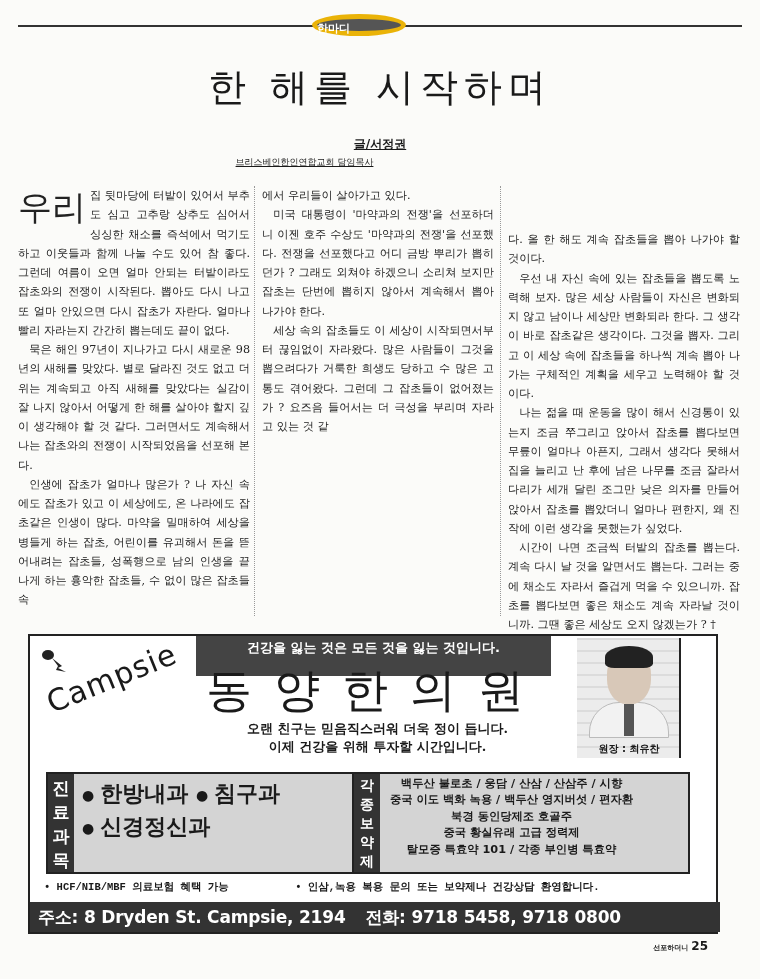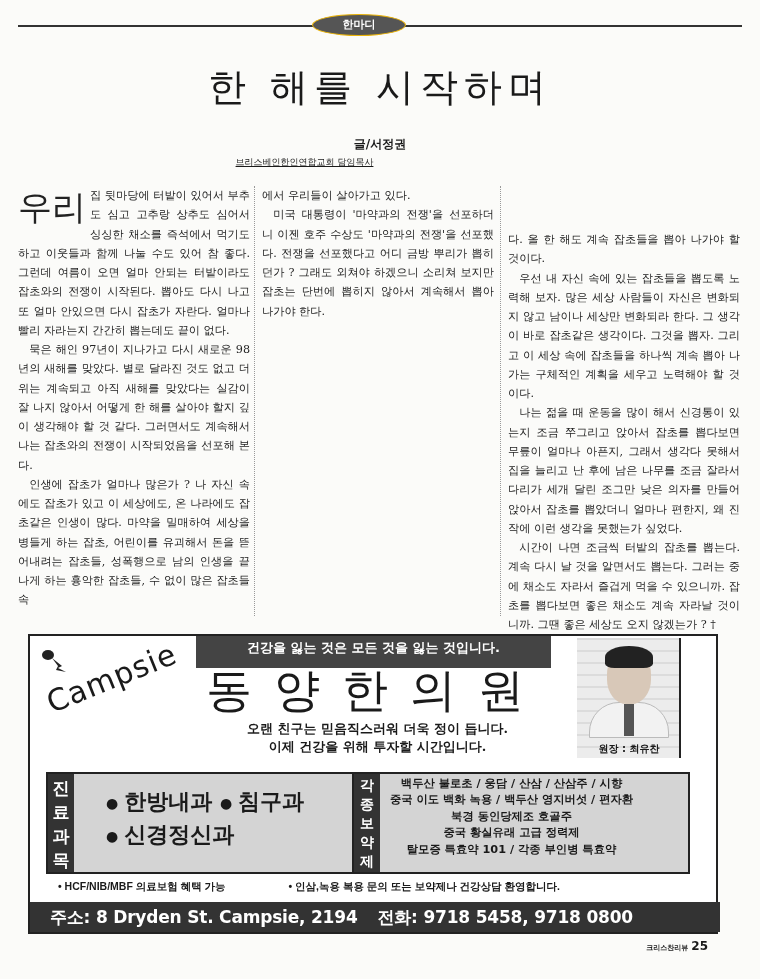--- a/index.html
+++ b/index.html
@@ -2,28 +2,28 @@
 <html><head>
 <meta charset="utf-8">
 <style>
   * { box-sizing: border-box; margin: 0; padding: 0; }
   html, body { width: 760px; height: 979px; background: #fbfbf9; overflow: hidden; }
   body { position: relative; font-family: "DejaVu Sans", sans-serif; color: #1a1a1a; }
 
   .topline { position: absolute; left: 18px; right: 18px; top: 25px; height: 2px; background: #333; }
   .section-pill {
     position: absolute; left: 312px; top: 14px; width: 94px; height: 22px;
-    background: #555; border: 1px solid #eab308; border-radius: 50%;
-    color: #fff; font-size: 11px; font-weight: bold; text-align: center; line-height: 20px;
+    background: #555; border: 5px solid #eab308; border-radius: 50%;
+    color: #fff; font-size: 11px; font-weight: bold; text-align: left; line-height: 20px;
   }
   .title {
     position: absolute; left: 0; width: 760px; top: 62px; text-align: center;
     font-family: "DejaVu Serif", serif; font-size: 38px; letter-spacing: 6px; font-weight: normal;
   }
-  .byline { position: absolute; left: 0; width: 760px; top: 136px; text-align: center; font-size: 12px; font-weight: bold; }
+  .byline { position: absolute; left: 0; width: 760px; top: 136px; text-align: center; font-size: 12px; font-weight: bold; text-decoration: underline; }
   .affil { position: absolute; left: 0; width: 609px; top: 156px; text-align: center; font-size: 9px; text-decoration: underline; }
 
   .col {
     position: absolute; top: 186px; width: 232px; height: 430px;
     font-family: "DejaVu Serif", serif; font-size: 11.2px; line-height: 19.25px;
     text-align: justify; overflow: hidden; color: #222;
   }
   .col p { text-indent: 1em; }
   .col p.first { text-indent: 0; }
   .c1 { left: 18px; }
@@ -33,21 +33,21 @@
   .r1 { left: 254px; }
   .r2 { left: 500px; }
   .dropcap {
     float: left; font-family: "DejaVu Sans", sans-serif; font-size: 34px; line-height: 38px;
     margin: 2px 4px 0 0; font-weight: normal;
   }
 
   
   .ad { position: absolute; left: 28px; top: 634px; width: 690px; height: 300px; border: 2px solid #222; background: #fff; }
   .ad-slogan {
-    position: absolute; left: 166px; top: 0; width: 355px; height: 32px; background: #444;
+    position: absolute; left: 166px; top: 0; width: 355px; height: 40px; background: #444;
     color: #fff; font-size: 13px; font-weight: bold; text-align: center; line-height: 24px;
   }
   .ad-location {
     position: absolute; left: 18px; top: 50px; font-family: "DejaVu Sans", sans-serif;
     font-size: 30px; transform: rotate(-22deg); transform-origin: left center; letter-spacing: 1px;
   }
   .ad-logo { position: absolute; left: 10px; top: 12px; font-size: 18px; }
   .ad-name {
     position: absolute; left: 166px; top: 24px; width: 360px; text-align: center;
     font-family: "DejaVu Serif", serif; font-size: 46px; letter-spacing: 22px;
@@ -64,32 +64,32 @@
   .hair { position: absolute; left: 28px; top: 8px; width: 48px; height: 22px; border-radius: 50% 50% 20% 20%; background: #222; }
   .body-shape { position: absolute; left: 12px; top: 64px; width: 80px; height: 36px; background: #f2f2f2; border-radius: 30px 30px 0 0; border: 1px solid #bbb; }
   .tie { position: absolute; left: 47px; top: 66px; width: 10px; height: 32px; background: #555; }
   .director { position: absolute; left: 0; width: 104px; top: 104px; text-align: center; font-size: 10px; font-weight: bold; }
 
   .dept-box { position: absolute; left: 16px; top: 136px; width: 334px; height: 102px; border: 2px solid #222; background: #d4d4d4; }
   .vlabel {
     position: absolute; top: 0; width: 26px; height: 100%; background: #333; color: #fff;
     font-size: 17px; font-weight: bold; text-align: center; line-height: 24px; padding-top: 2px;
   }
-  .dept-list { position: absolute; left: 34px; top: 12px; font-size: 22px; font-weight: bold; line-height: 32px; margin-left: 24px; }
+  .dept-list { position: absolute; left: 34px; top: 4px; font-size: 22px; font-weight: bold; line-height: 32px; }
   .dept-list span.b { font-size: 14px; vertical-align: middle; margin-right: 6px; }
 
   .med-box { position: absolute; left: 322px; top: 136px; width: 338px; height: 102px; border: 2px solid #222; background: #d4d4d4; }
   .med-list { position: absolute; left: 36px; top: 2px; font-size: 11.3px; font-weight: bold; line-height: 16.4px; text-align: center; }
 
-  .ad-notes { position: absolute; left: 28px; top: 244px; width: 660px; font-size: 10.5px; font-weight: bold; font-family: Liberation Sans, sans-serif; }
+  .ad-notes { position: absolute; left: 14px; top: 244px; width: 660px; font-size: 10.5px; font-weight: bold; font-family: Liberation Mono, monospace; }
   .ad-notes span { margin-right: 60px; }
 
   .ad-footer {
     position: absolute; left: 30px; top: 902px; width: 690px; height: 30px; background: #333; color: #fff;
-    font-size: 17px; font-weight: bold; line-height: 30px; padding-left: 20px; letter-spacing: -0.2px;
+    font-size: 17px; font-weight: bold; line-height: 30px; padding-left: 8px; letter-spacing: -0.2px;
   }
   .ad-footer .gap { display: inline-block; width: 20px; }
   .page-num { position: absolute; right: 52px; top: 939px; font-size: 12px; font-weight: bold; }
   .page-num small { font-size: 7px; margin-right: 3px; }
 </style>
 </head>
 <body>
 
 <div class="topline"></div>
 <div class="section-pill">한마디</div>
@@ -100,20 +100,21 @@
 
 <div class="col c1">
   <p class="first"><span class="dropcap">우리</span><span>집 뒷마당에 터밭이 있어서 부추도 심고 고추랑 상추도 심어서 싱싱한 채소를 즉석에서 먹기도 하고 이웃들과 함께 나눌 수도 있어 참 좋다. 그런데 여름이 오면 얼마 안되는 터밭이라도 잡초와의 전쟁이 시작된다. 뽑아도 다시 나고 또 얼마 안있으면 다시 잡초가 자란다. 얼마나 빨리 자라는지 간간히 뽑는데도 끝이 없다.</span></p>
   <p>묵은 해인 97년이 지나가고 다시 새로운 98년의 새해를 맞았다. 별로 달라진 것도 없고 더위는 계속되고 아직 새해를 맞았다는 실감이 잘 나지 않아서 어떻게 한 해를 살아야 할지 깊이 생각해야 할 것 같다. 그러면서도 계속해서 나는 잡초와의 전쟁이 시작되었음을 선포해 본다.</p>
   <p>인생에 잡초가 얼마나 많은가 ? 나 자신 속에도 잡초가 있고 이 세상에도, 온 나라에도 잡초같은 인생이 많다. 마약을 밀매하여 세상을 병들게 하는 잡초, 어린이를 유괴해서 돈을 뜯어내려는 잡초들, 성폭행으로 남의 인생을 끝나게 하는 흉악한 잡초들, 수 없이 많은 잡초들 속</p>
 </div>
 <div class="rule r1"></div>
 <div class="col c2">
   <p class="first">에서 우리들이 살아가고 있다.</p>
   <p>미국 대통령이 '마약과의 전쟁'을 선포하더니 이젠 호주 수상도 '마약과의 전쟁'을 선포했다. 전쟁을 선포했다고 어디 금방 뿌리가 뽑히던가 ? 그래도 외쳐야 하겠으니 소리쳐 보지만 잡초는 단번에 뽑히지 않아서 계속해서 뽑아 나가야 한다.</p>
+  <p>세상 속의 잡초들도 이 세상이 시작되면서부터 끊임없이 자라왔다. 많은 사람들이 그것을 뽑으려다가 거룩한 희생도 당하고 수 많은 고통도 겪어왔다. 그런데 그 잡초들이 없어졌는가 ? 요즈음 들어서는 더 극성을 부리며 자라고 있는 것 같</p>
 </div>
 <div class="rule r2"></div>
 <div class="col c3">
   <p class="first">다. 올 한 해도 계속 잡초들을 뽑아 나가야 할 것이다.</p>
   <p>우선 내 자신 속에 있는 잡초들을 뽑도록 노력해 보자. 많은 세상 사람들이 자신은 변화되지 않고 남이나 세상만 변화되라 한다. 그 생각이 바로 잡초같은 생각이다. 그것을 뽑자. 그리고 이 세상 속에 잡초들을 하나씩 계속 뽑아 나가는 구체적인 계획을 세우고 노력해야 할 것이다.</p>
   <p>나는 젊을 때 운동을 많이 해서 신경통이 있는지 조금 쭈그리고 앉아서 잡초를 뽑다보면 무릎이 얼마나 아픈지, 그래서 생각다 못해서 집을 늘리고 난 후에 남은 나무를 조금 잘라서 다리가 세개 달린 조그만 낮은 의자를 만들어 앉아서 잡초를 뽑았더니 얼마나 편한지, 왜 진작에 이런 생각을 못했는가 싶었다.</p>
   <p>시간이 나면 조금씩 터밭의 잡초를 뽑는다. 계속 다시 날 것을 알면서도 뽑는다. 그러는 중에 채소도 자라서 즐겁게 먹을 수 있으니까. 잡초를 뽑다보면 좋은 채소도 계속 자라날 것이니까. 그땐 좋은 세상도 오지 않겠는가 ? †</p>
 </div>
 
 <div class="ad">
@@ -171,14 +172,14 @@
     <span>• HCF/NIB/MBF 의료보험 혜택 가능</span>
     <span>• 인삼,녹용 복용 문의 또는 보약제나 건강상담 환영합니다.</span>
   </div>
 </div>
 
 <div class="ad-footer">
   <span>주소:</span> <span>8 Dryden St. Campsie, 2194</span><span class="gap"></span><span>전화:</span> <span>9718 5458, 9718 0800</span>
 </div>
 
 <div class="page-num">
-  <small>크리스찬리뷰</small><span>25</span>
+  <small>선포하더니</small><span>25</span>
 </div>
 
 </body></html>

